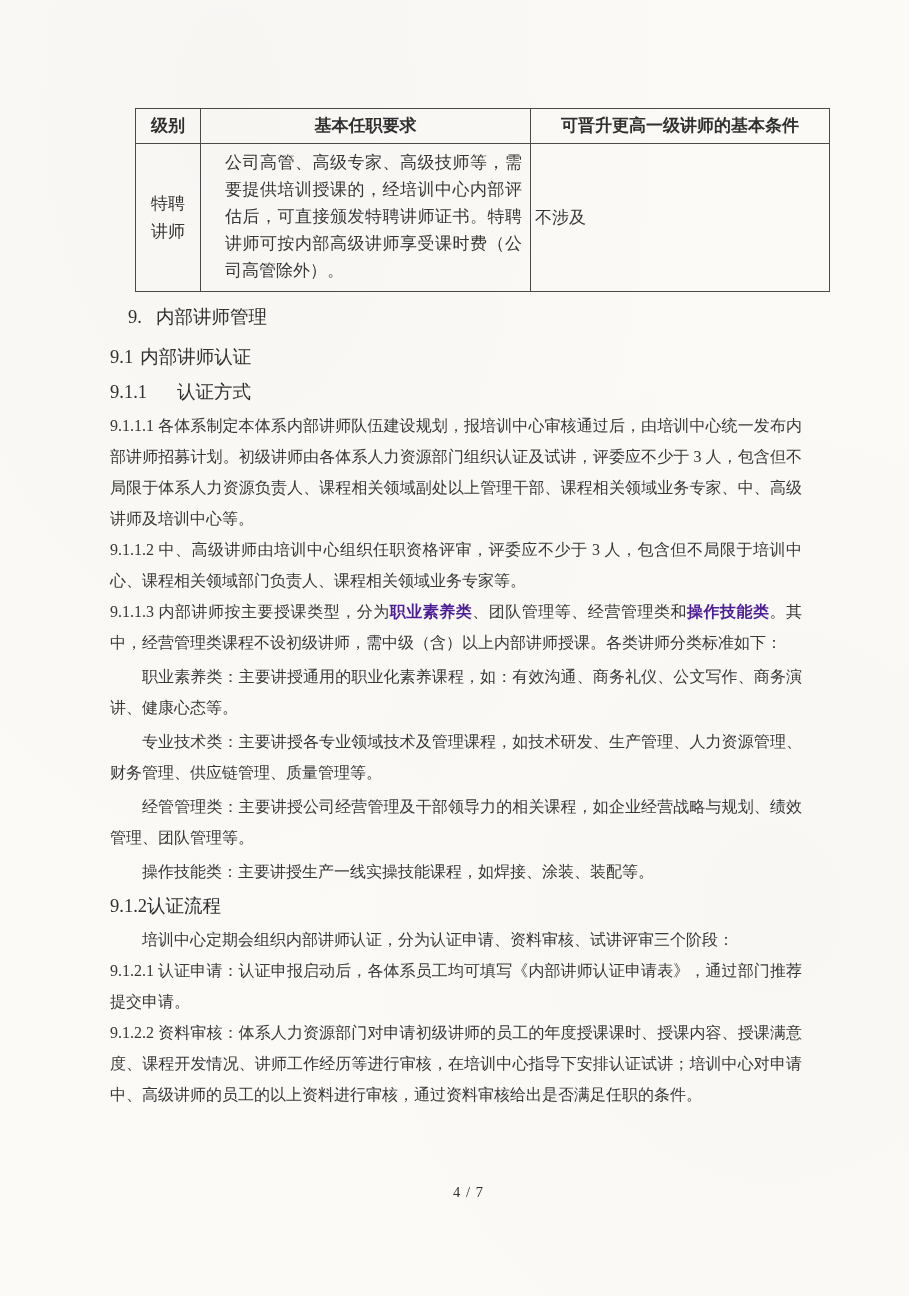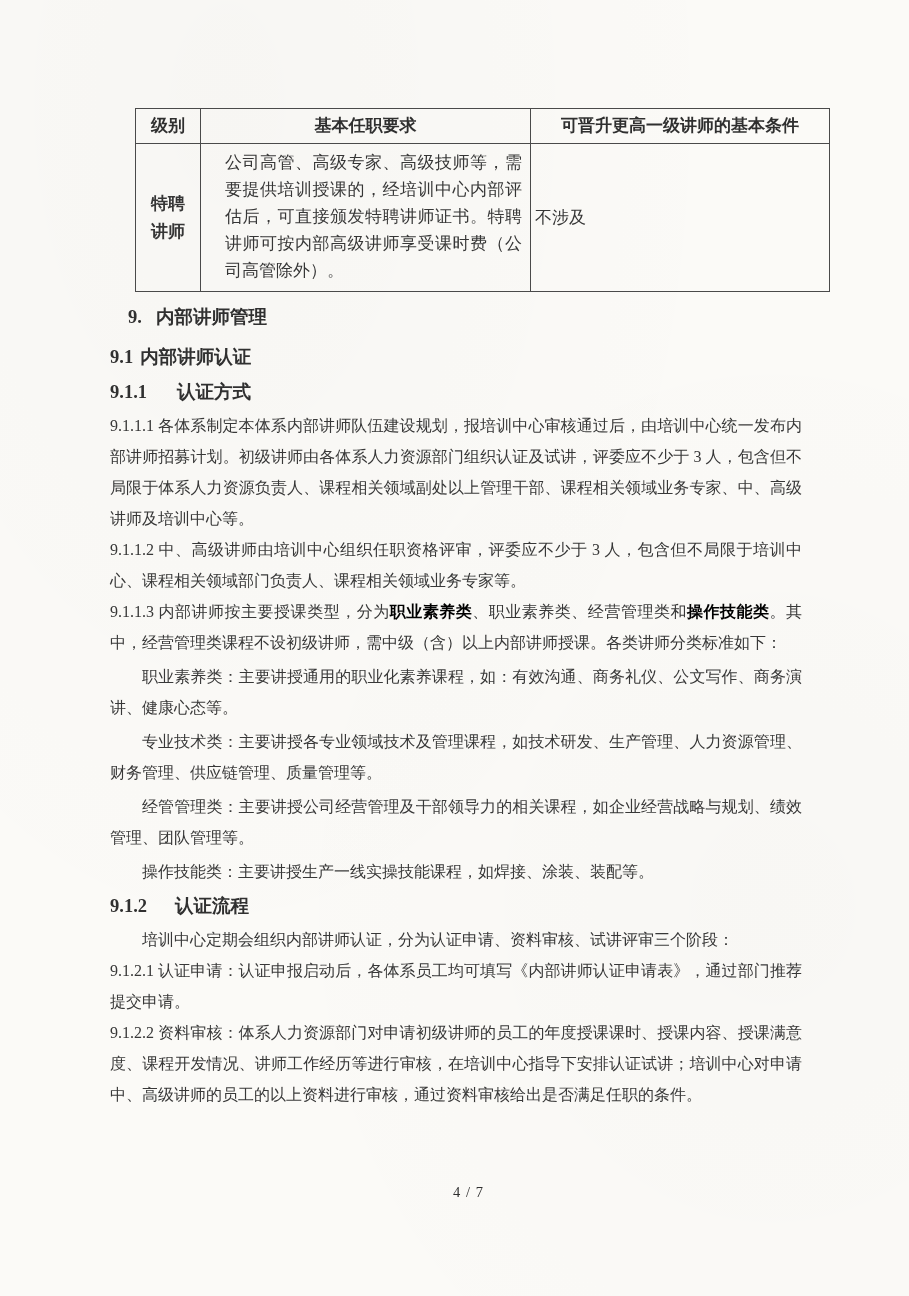--- a/index.html
+++ b/index.html
@@ -44,61 +44,60 @@
   }
   col.c-level { width: 65px; }
   col.c-req   { width: 330px; }
   col.c-promo { width: 299px; }
 
   td.cell-level {
     text-align: center;
     vertical-align: middle;
     line-height: 28px;
     padding: 0 10px;
-    font-weight: bold;
   }
   td.cell-req {
     padding: 5px 8px 7px 24px;
     line-height: 27px;
     text-align: justify;
     vertical-align: top;
   }
   td.cell-promo {
     vertical-align: middle;
     padding-left: 4px;
     line-height: 27px;
   }
 
   
   .hd {
-    font-weight: 700;
+    font-weight: 400;
     font-size: 18.5px;
     color: #303030;
     line-height: 25px;
   }
   .hd .num { display: inline-block; }
   .hd-9    { margin: 13px 0 0 18px; }
   .hd-9 .num     { margin-right: 14px; }
   .hd-9-1  { margin: 15px 0 0 0; }
   .hd-9-1 .num   { margin-right: 7px; }
   .hd-9-1-1{ margin: 10px 0 5px 0; }
   .hd-9-1-1 .num { margin-right: 30px; }
   .hd-9-1-2{ margin: 7px 0 5px 0; }
-  .hd-9-1-2 .num { margin-right: 28px; }
+  .hd-9-1-2 .num { margin-right: 0; }
 
   
   p.body-p {
     font-size: 16px;
     line-height: 31px;
     text-align: justify;
     color: #383838;
   }
   p.indented { text-indent: 2em; }
   p.category { margin: 3px 0; }
-  .bold-term { font-weight: 700; color: #000000; }
+  .bold-term { font-weight: 700; color: #4c1d95; }
 
   
   .footer {
     position: absolute;
     top: 1184px;
     left: 0;
     width: 100%;
     text-align: center;
     font-size: 14.5px;
     color: #2f2f2f;
@@ -142,21 +141,21 @@
   </div>
 
   <div class="hd hd-9-1-1">
     <span class="num">9.1.1</span><span>认证方式</span>
   </div>
 
   <p class="body-p">9.1.1.1 各体系制定本体系内部讲师队伍建设规划，报培训中心审核通过后，由培训中心统一发布内部讲师招募计划。初级讲师由各体系人力资源部门组织认证及试讲，评委应不少于 3 人，包含但不局限于体系人力资源负责人、课程相关领域副处以上管理干部、课程相关领域业务专家、中、高级讲师及培训中心等。</p>
 
   <p class="body-p">9.1.1.2 中、高级讲师由培训中心组织任职资格评审，评委应不少于 3 人，包含但不局限于培训中心、课程相关领域部门负责人、课程相关领域业务专家等。</p>
 
-  <p class="body-p"><span>9.1.1.3 内部讲师按主要授课类型，分为</span><span class="bold-term">职业素养类</span><span>、职业素养类、经营管理类和</span><span class="bold-term">操作技能类</span><span>。其中，经营管理类课程不设初级讲师，需中级（含）以上内部讲师授课。各类讲师分类标准如下：</span></p>
+  <p class="body-p"><span>9.1.1.3 内部讲师按主要授课类型，分为</span><span class="bold-term">职业素养类</span><span>、团队管理等、经营管理类和</span><span class="bold-term">操作技能类</span><span>。其中，经营管理类课程不设初级讲师，需中级（含）以上内部讲师授课。各类讲师分类标准如下：</span></p>
 
   <p class="body-p indented category">职业素养类：主要讲授通用的职业化素养课程，如：有效沟通、商务礼仪、公文写作、商务演讲、健康心态等。</p>
   <p class="body-p indented category">专业技术类：主要讲授各专业领域技术及管理课程，如技术研发、生产管理、人力资源管理、财务管理、供应链管理、质量管理等。</p>
   <p class="body-p indented category">经管管理类：主要讲授公司经营管理及干部领导力的相关课程，如企业经营战略与规划、绩效管理、团队管理等。</p>
   <p class="body-p indented category">操作技能类：主要讲授生产一线实操技能课程，如焊接、涂装、装配等。</p>
 
   <div class="hd hd-9-1-2">
     <span class="num">9.1.2</span><span>认证流程</span>
   </div>
 

